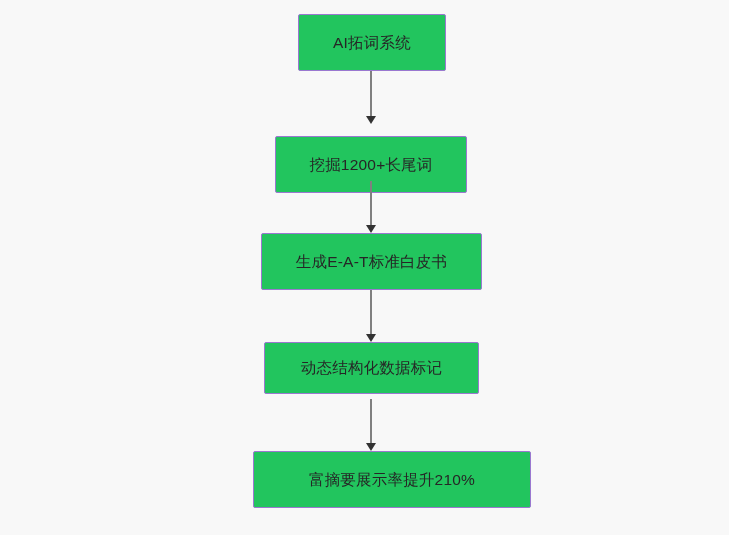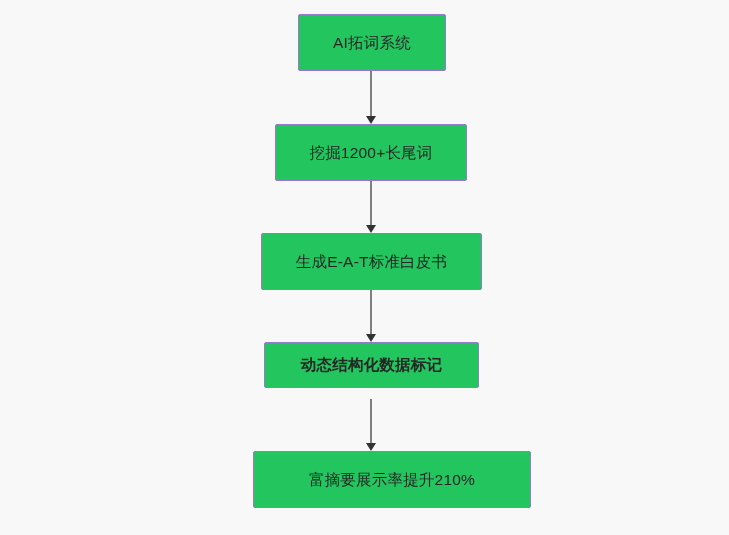--- a/index.html
+++ b/index.html
@@ -64,39 +64,39 @@
 
   <div class="node" style="left:298px; top:14px; width:148px; height:57px;">
     <span class="node-label">AI拓词系统</span>
   </div>
 
   <div class="edge" style="left:370px; top:71px; width:2px; height:53px;">
     <div class="edge-line" style="height:46px;"></div>
     <div class="edge-head" style="top:45px;"></div>
   </div>
 
-  <div class="node" style="left:275px; top:124px; width:192px; height:57px;">
+  <div class="node" style="left:275px; top:136px; width:192px; height:57px;">
     <span class="node-label">挖掘1200+长尾词</span>
   </div>
 
   <div class="edge" style="left:370px; top:181px; width:2px; height:52px;">
     <div class="edge-line" style="height:45px;"></div>
     <div class="edge-head" style="top:44px;"></div>
   </div>
 
   <div class="node" style="left:261px; top:233px; width:221px; height:57px;">
     <span class="node-label">生成E-A-T标准白皮书</span>
   </div>
 
   <div class="edge" style="left:370px; top:290px; width:2px; height:52px;">
     <div class="edge-line" style="height:45px;"></div>
     <div class="edge-head" style="top:44px;"></div>
   </div>
 
-  <div class="node" style="left:264px; top:342px; width:215px; height:46px;font-weight:bold;">
+  <div class="node" style="left:264px; top:342px; width:215px; height:52px;">
     <span class="node-label">动态结构化数据标记</span>
   </div>
 
   <div class="edge" style="left:370px; top:399px; width:2px; height:52px;">
     <div class="edge-line" style="height:45px;"></div>
     <div class="edge-head" style="top:44px;"></div>
   </div>
 
   <div class="node" style="left:253px; top:451px; width:278px; height:57px;">
     <span class="node-label">富摘要展示率提升210%</span>

